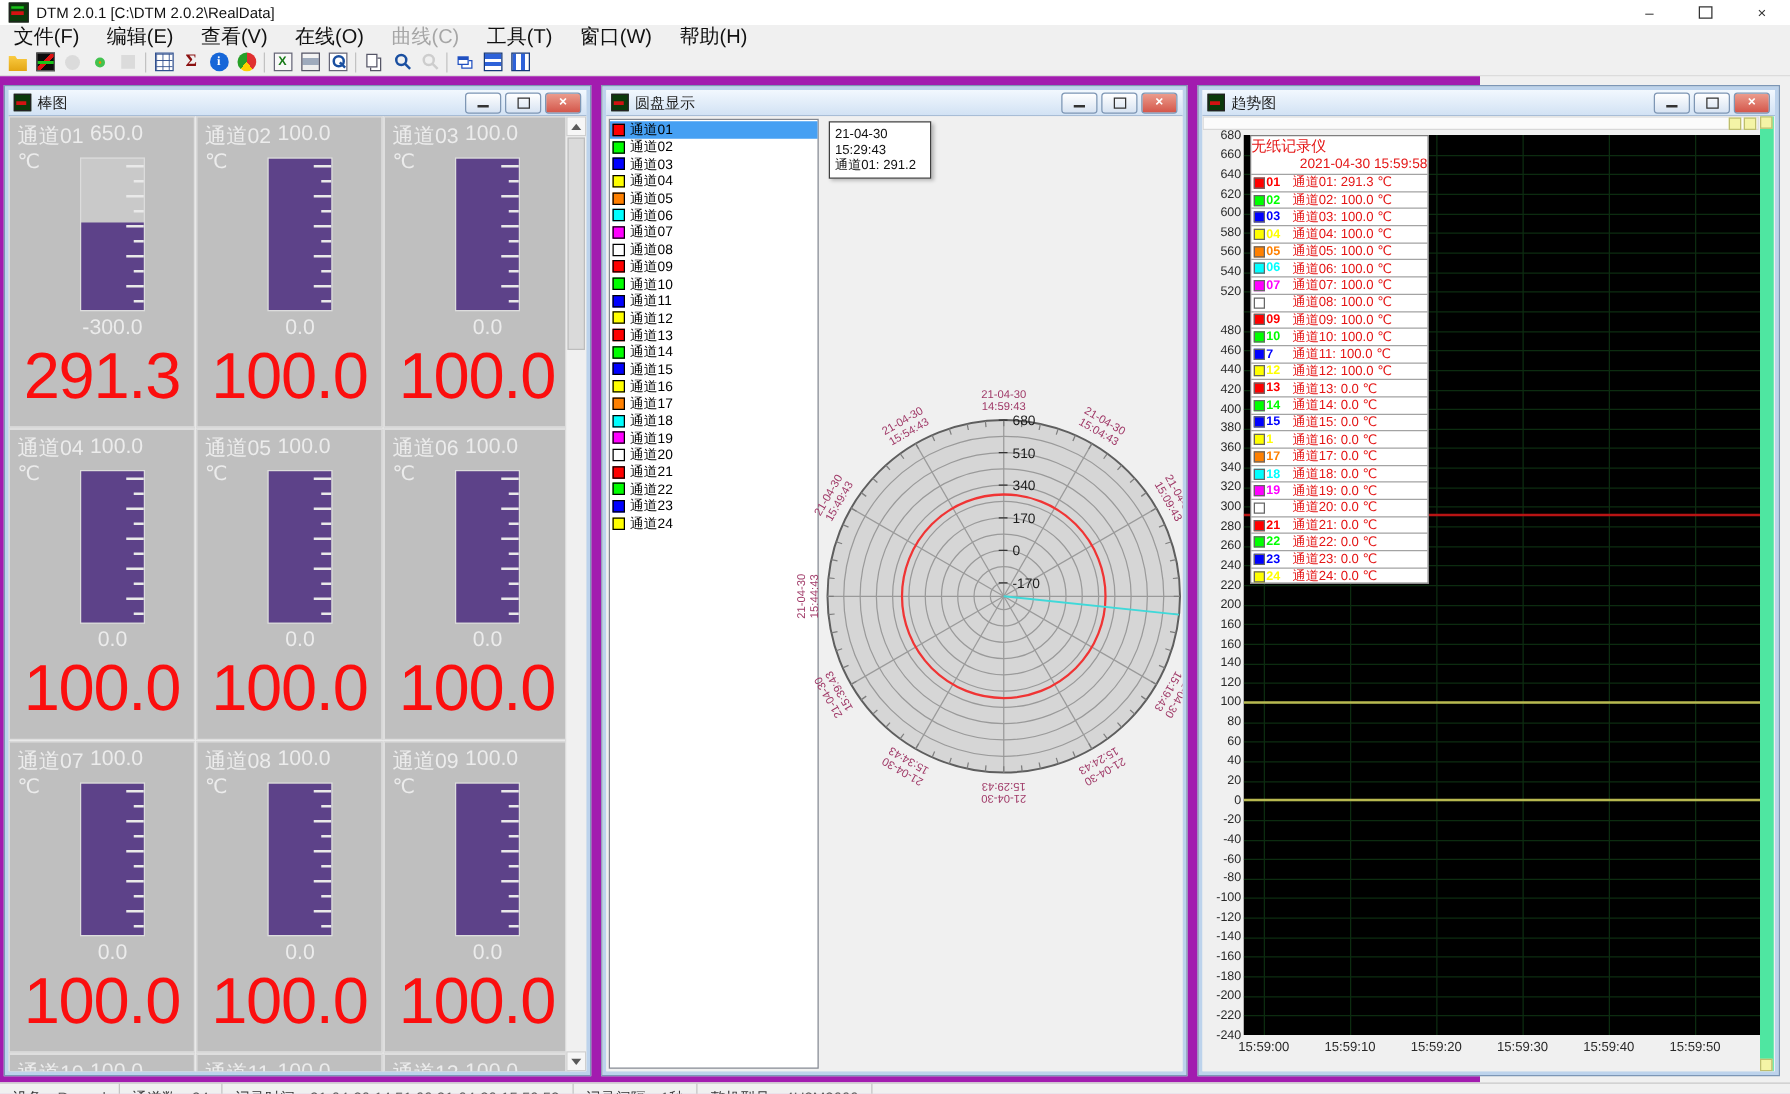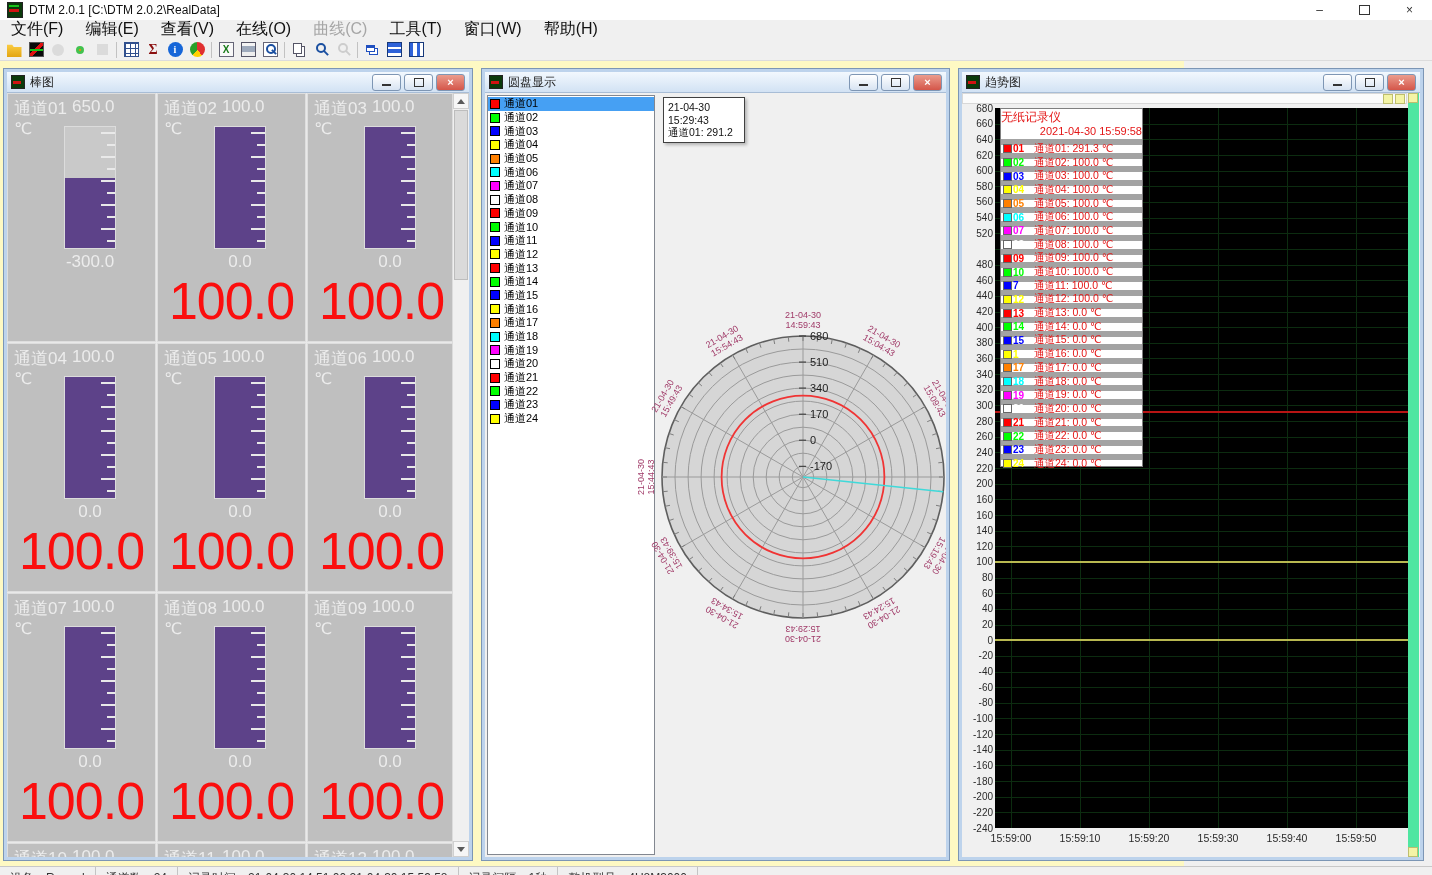--- a/index.html
+++ b/index.html
@@ -44,21 +44,21 @@
   .ic-preview::after,.ic-zoom-in::after,.ic-zoom-out::after{content:"";position:absolute;left:2px;top:1px;width:6px;height:6px;border:2px solid #1a4fa0;border-radius:50%;}
   .ic-preview::before,.ic-zoom-in::before,.ic-zoom-out::before{content:"";position:absolute;right:2px;bottom:1px;width:2px;height:6px;background:#1a4fa0;transform:rotate(-45deg);}
   .ic-zoom-out::after{border-color:#9a9a9a;}
   .ic-zoom-out::before{background:#9a9a9a;}
   .ic-copy{width:9px;height:11px;background:#fff;border:1px solid #556;box-shadow:3px 3px 0 -1px #fff,3px 3px 0 0 #556;margin-right:3px;margin-bottom:3px;}
   .ic-cascade{width:9px;height:7px;border:1px solid #2050c0;border-top:3px solid #2050c0;background:#fff;box-shadow:3px 3px 0 -1px #fff,3px 3px 0 0 #2050c0;margin-right:3px;margin-bottom:3px;}
   .ic-tile-horizontal{border:1px solid #16387a;background:linear-gradient(#2e62d9 0 30%,#fff 30% 48%,#2e62d9 48% 78%,#fff 78%);}
   .ic-tile-vertical{border:1px solid #16387a;background:linear-gradient(90deg,#2e62d9 0 22%,#fff 22% 46%,#fff 54%,#2e62d9 54% 76%,#fff 76%);}
 
   
-  .mdi{position:absolute;left:0;top:61px;width:1184px;height:805px;background:#fef9c3;}
+  .mdi{position:absolute;left:0;top:61px;width:1184px;height:805px;background:#a21caf;}
   .child{position:absolute;background:#f0f0f0;border:1px solid #7c96b5;box-shadow:0 0 0 3px #bdd3ec inset;box-sizing:border-box;}
   .ctitle{position:absolute;left:3px;top:3px;right:3px;height:21px;background:linear-gradient(#f2f8fe,#d2e2f4);
           border-bottom:1px solid #a8bdd6;display:flex;align-items:center;padding:0 4px;box-sizing:border-box;}
   .cicon{width:12px;height:12px;background:#0b3a0b;border:1px solid #222;margin-right:5px;position:relative;flex:0 0 auto;}
   .cicon::after{content:"";position:absolute;left:1px;top:5px;width:8px;height:3px;background:#d21212;}
   .ctext{font-size:12px;color:#1d1d1d;}
   .cbtns{margin-left:auto;display:flex;gap:3px;}
   .cb{width:27px;height:15px;border:1px solid #7e96b4;border-radius:3px;background:linear-gradient(#ffffff,#d7e3f2);
       display:flex;align-items:center;justify-content:center;position:relative;}
   .cb.min i{width:9px;height:2px;background:#333;display:block;margin-top:6px;}
@@ -101,21 +101,21 @@
   .vscroll-green{position:absolute;right:1px;top:0;bottom:0;width:11px;background:#4fe6a1;}
   .trend-plot{position:absolute;left:33px;top:15px;width:416px;height:720px;background:#000;overflow:hidden;}
   .gl-h{position:absolute;left:0;right:0;height:1px;background:#0c2c10;}
   .gl-v{position:absolute;top:0;bottom:0;width:1px;background:#0c2c10;}
   .series-line{position:absolute;left:0;right:0;height:2px;}
   .ylabel{position:absolute;width:30px;text-align:right;font-size:10px;color:#2a2a2a;}
   .xlabel{position:absolute;width:62px;text-align:center;font-size:10.5px;color:#2a2a2a;top:739px;}
   .legend{position:absolute;left:38px;top:15px;width:143px;height:359px;background:#fff;border:1px solid #7f7f7f;box-sizing:border-box;z-index:5;}
   .lg-title{text-align:left;color:#e41616;font-size:12px;height:16px;line-height:17px;}
   .lg-time{text-align:right;color:#e41616;font-size:11px;height:14px;line-height:13px;}
-  .lg-row{height:13.7px;display:flex;align-items:center;border-top:6px solid #a3a3a3;padding-left:2px;box-sizing:border-box;}
+  .lg-row{height:13.7px;display:flex;align-items:center;border-top:1px solid #a3a3a3;padding-left:2px;box-sizing:border-box;}
   .lg-swatch{width:9px;height:9px;border:1px solid #666;box-sizing:border-box;flex:0 0 auto;}
   .lg-num{width:17px;font-size:10px;font-weight:bold;margin-left:1px;}
   .lg-text{font-size:10.5px;color:#e41616;margin-left:4px;white-space:nowrap;}
 
   
   .statusbar{position:absolute;left:0;top:866px;width:1432px;height:22px;background:#f0f0f0;border-top:1px solid #c8c8c8;
              display:flex;align-items:center;font-size:12px;color:#333;}
   .st-item{padding:0 10px;border-right:1px solid #c4c4c4;height:100%;display:flex;align-items:center;white-space:nowrap;}
 </style>
 </head>
@@ -233,20 +233,21 @@
               <div class="bc-tick" style="bottom: 30px; width: 8px;"></div>
               <div class="bc-tick" style="bottom: 42px; width: 14px;"></div>
               <div class="bc-tick" style="bottom: 54px; width: 8px;"></div>
               <div class="bc-tick" style="bottom: 66px; width: 14px;"></div>
               <div class="bc-tick" style="bottom: 78px; width: 8px;"></div>
               <div class="bc-tick" style="bottom: 90px; width: 14px;"></div>
               <div class="bc-tick" style="bottom: 102px; width: 8px;"></div>
               <div class="bc-tick" style="bottom: 114px; width: 14px;"></div>
             </div>
             <div class="bc-min">-300.0</div>
+            <div class="bc-value">291.3</div>
           </div>
           <div class="bar-cell">
             <div class="bc-name">通道02</div>
             <div class="bc-max">100.0</div>
             <div class="bc-unit">℃</div>
             <div class="bc-track">
               <div class="bc-fill" style="height: 100%;"></div>
               <div class="bc-tick" style="bottom: 6px; width: 8px;"></div>
               <div class="bc-tick" style="bottom: 18px; width: 14px;"></div>
               <div class="bc-tick" style="bottom: 30px; width: 8px;"></div>

